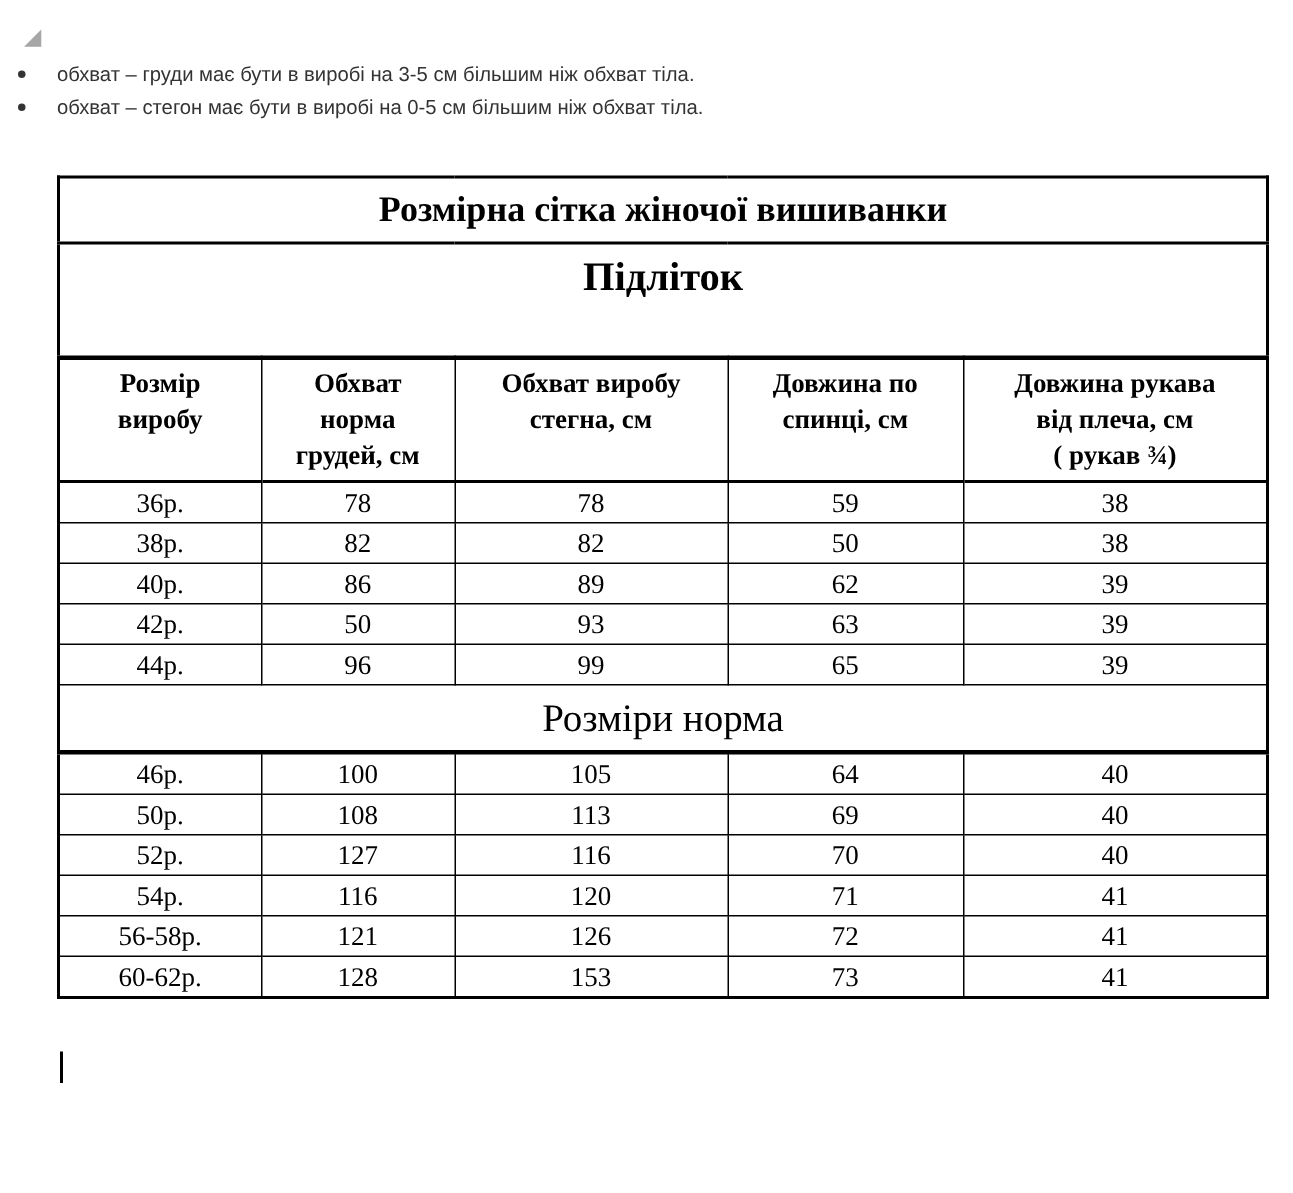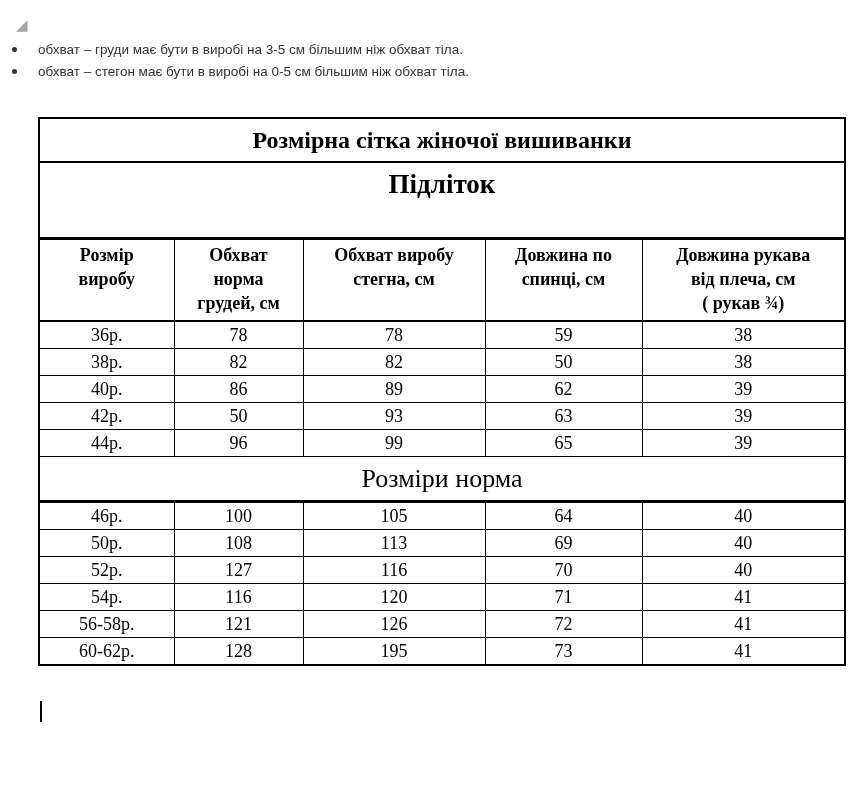--- a/index.html
+++ b/index.html
@@ -212,20 +212,20 @@
     <tr class="row-data">
       <td>56-58р.</td>
       <td>121</td>
       <td>126</td>
       <td>72</td>
       <td>41</td>
     </tr>
     <tr class="row-data">
       <td>60-62р.</td>
       <td>128</td>
-      <td>195</td>
+      <td>153</td>
       <td>73</td>
       <td>41</td>
     </tr>
   </tbody>
 </table>
 
 <div class="cursor-mark"></div>
 
 </body></html>

